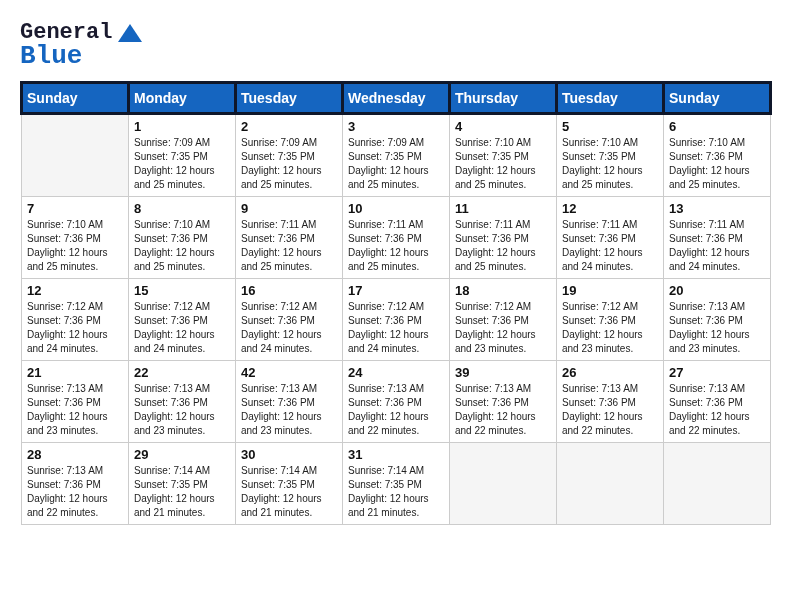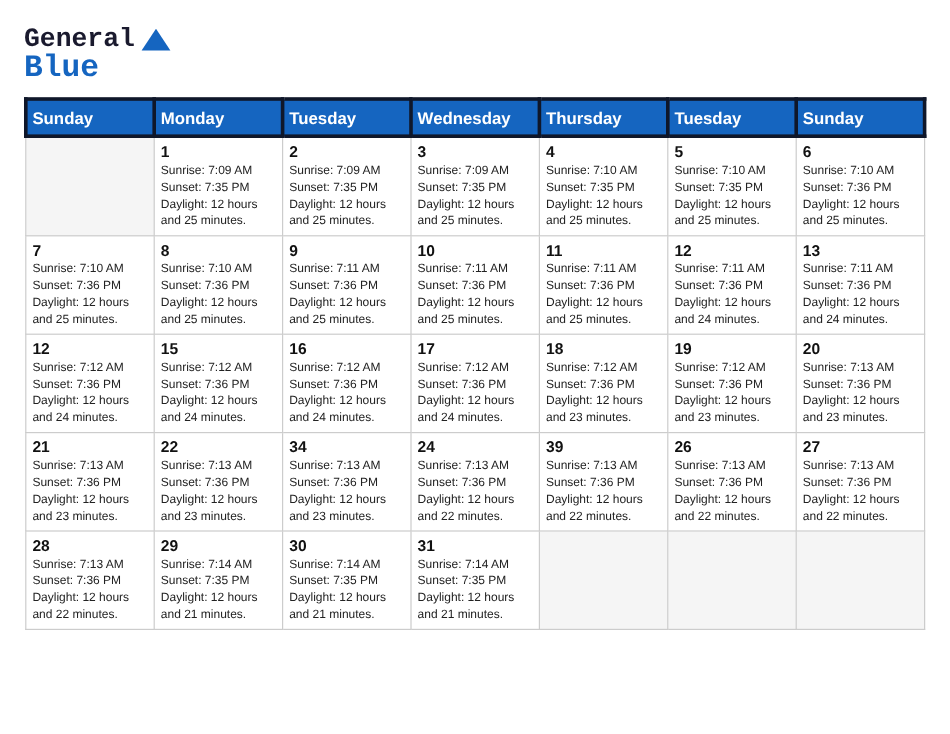--- a/index.html
+++ b/index.html
@@ -198,21 +198,21 @@
       <tr>
         <td>
           <span class="day-number">21</span>
           <div class="day-info">Sunrise: 7:13 AM<br>Sunset: 7:36 PM<br>Daylight: 12 hours and 23 minutes.</div>
         </td>
         <td>
           <span class="day-number">22</span>
           <div class="day-info">Sunrise: 7:13 AM<br>Sunset: 7:36 PM<br>Daylight: 12 hours and 23 minutes.</div>
         </td>
         <td>
-          <span class="day-number">34</span>
+          <span class="day-number">42</span>
           <div class="day-info">Sunrise: 7:13 AM<br>Sunset: 7:36 PM<br>Daylight: 12 hours and 23 minutes.</div>
         </td>
         <td>
           <span class="day-number">24</span>
           <div class="day-info">Sunrise: 7:13 AM<br>Sunset: 7:36 PM<br>Daylight: 12 hours and 22 minutes.</div>
         </td>
         <td>
           <span class="day-number">39</span>
           <div class="day-info">Sunrise: 7:13 AM<br>Sunset: 7:36 PM<br>Daylight: 12 hours and 22 minutes.</div>
         </td>

